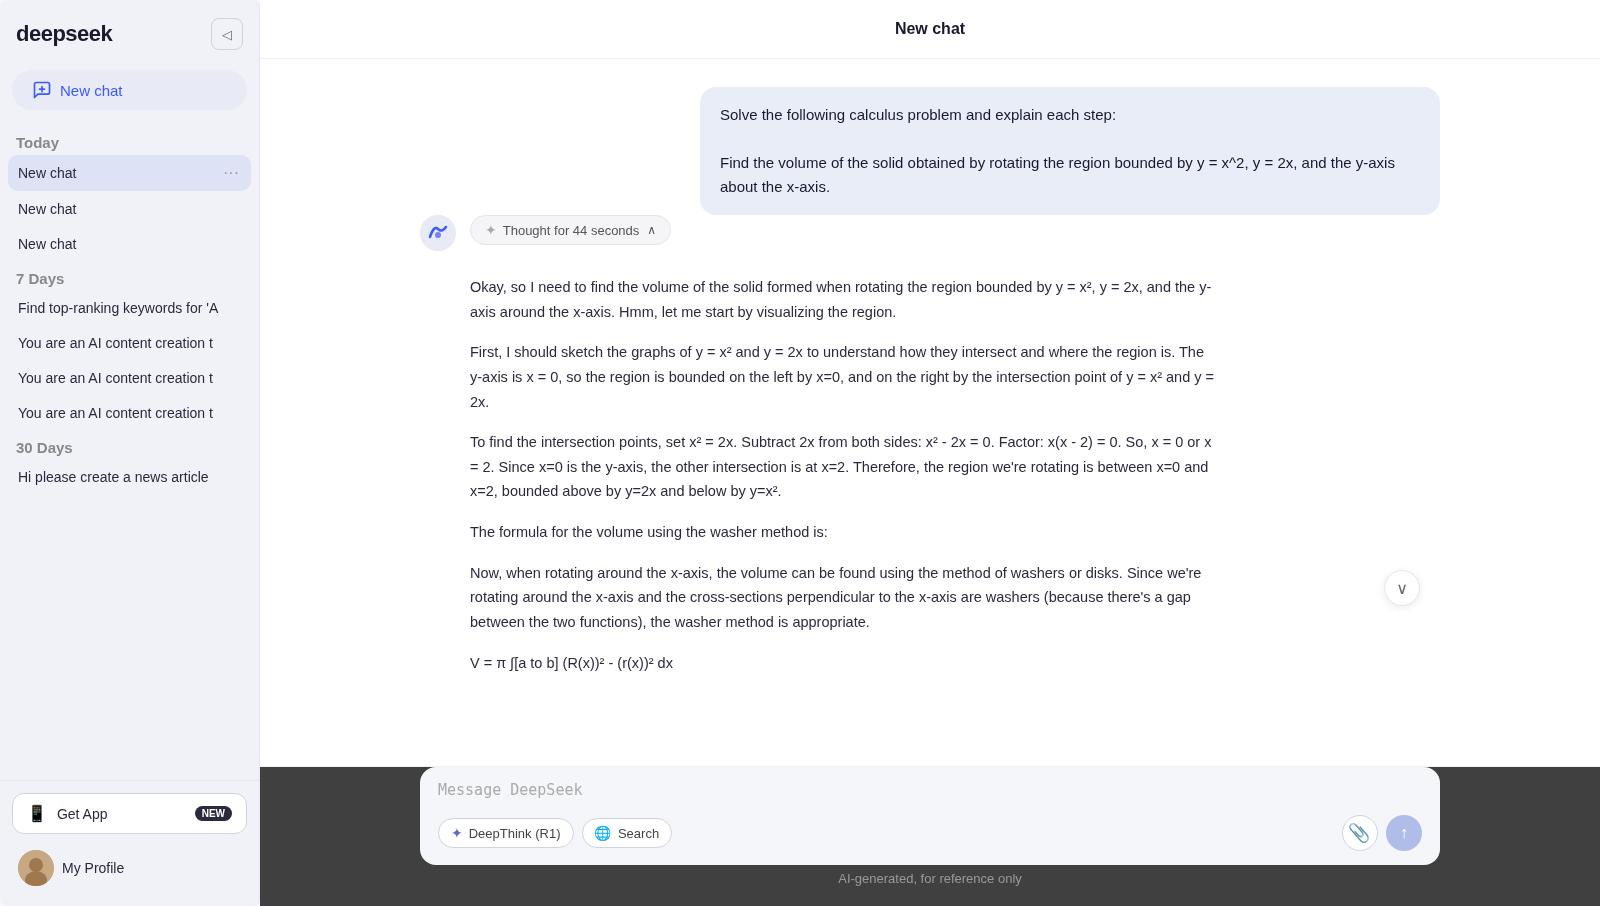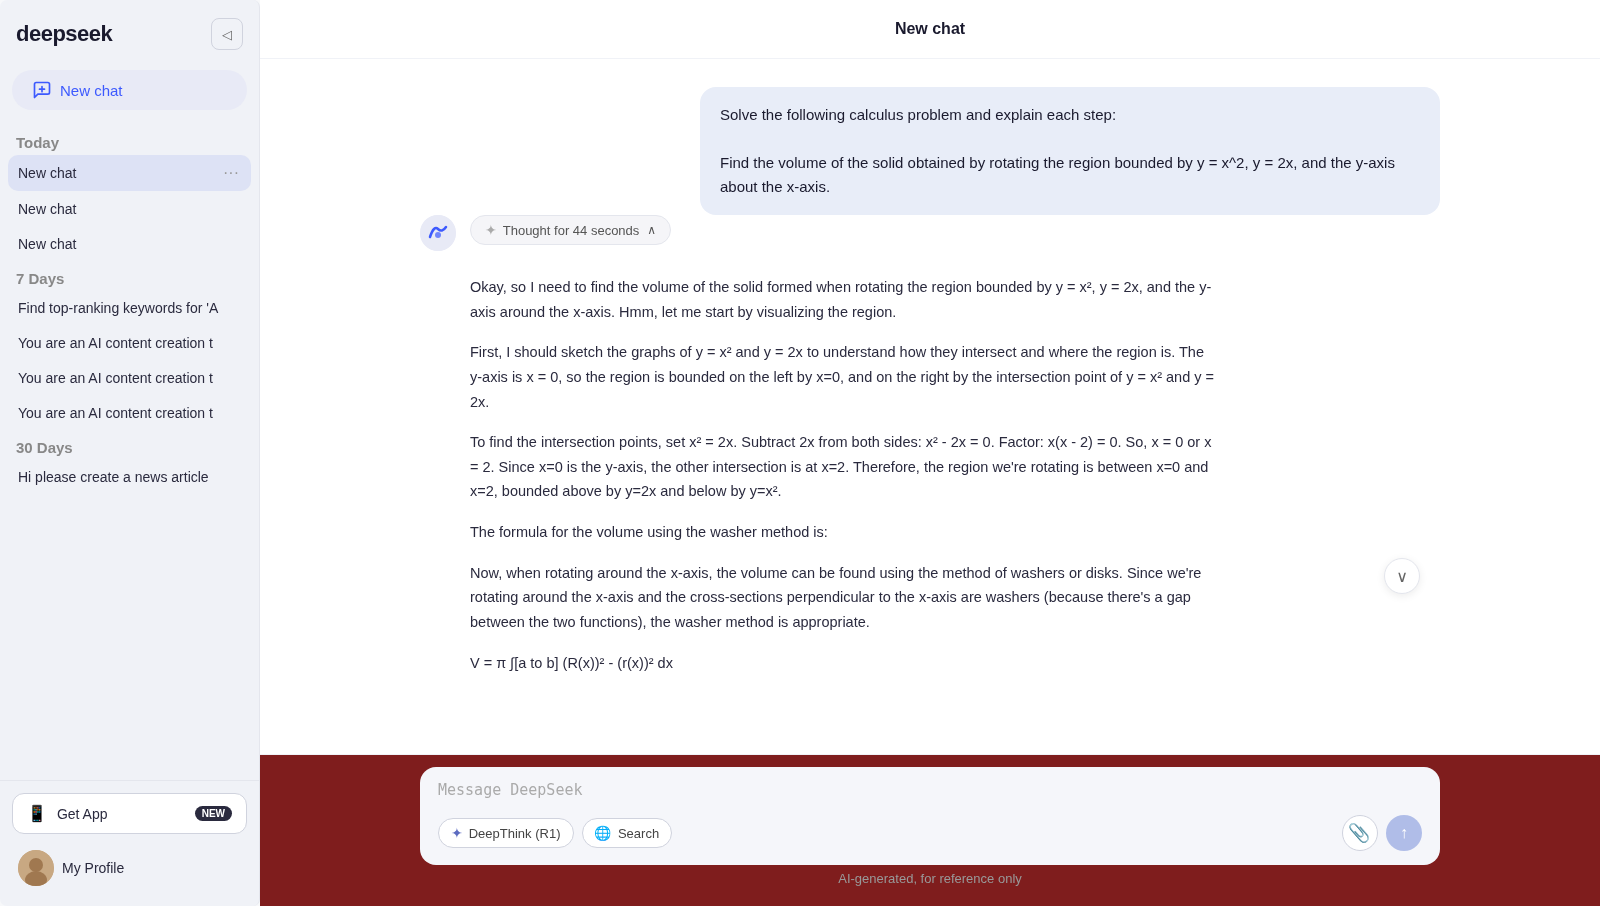--- a/index.html
+++ b/index.html
@@ -277,22 +277,22 @@
       align-items: center;
       justify-content: center;
       cursor: pointer;
       box-shadow: 0 2px 8px rgba(0,0,0,0.08);
       font-size: 16px;
       color: #666;
     }
 
     
     #input-area {
-      padding: 12px 160px 20px 160px;
-      background: #7f1d1d;
+      padding: 0 160px 20px 160px;
+      background: #404040;
       border-top: 1px solid #f0f2f7;
     }
 
     #message-input-container {
       background: #f5f6fa;
       border-radius: 16px;
       padding: 14px 18px;
       display: flex;
       flex-direction: column;
       gap: 10px;

